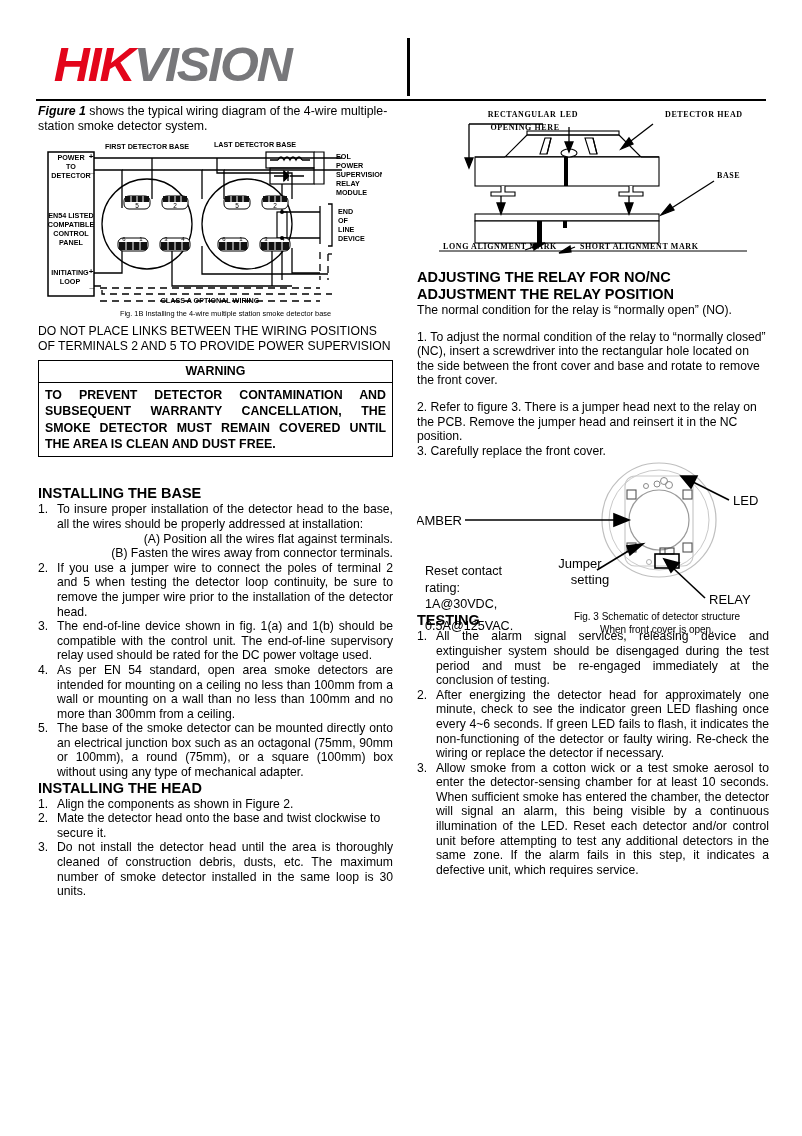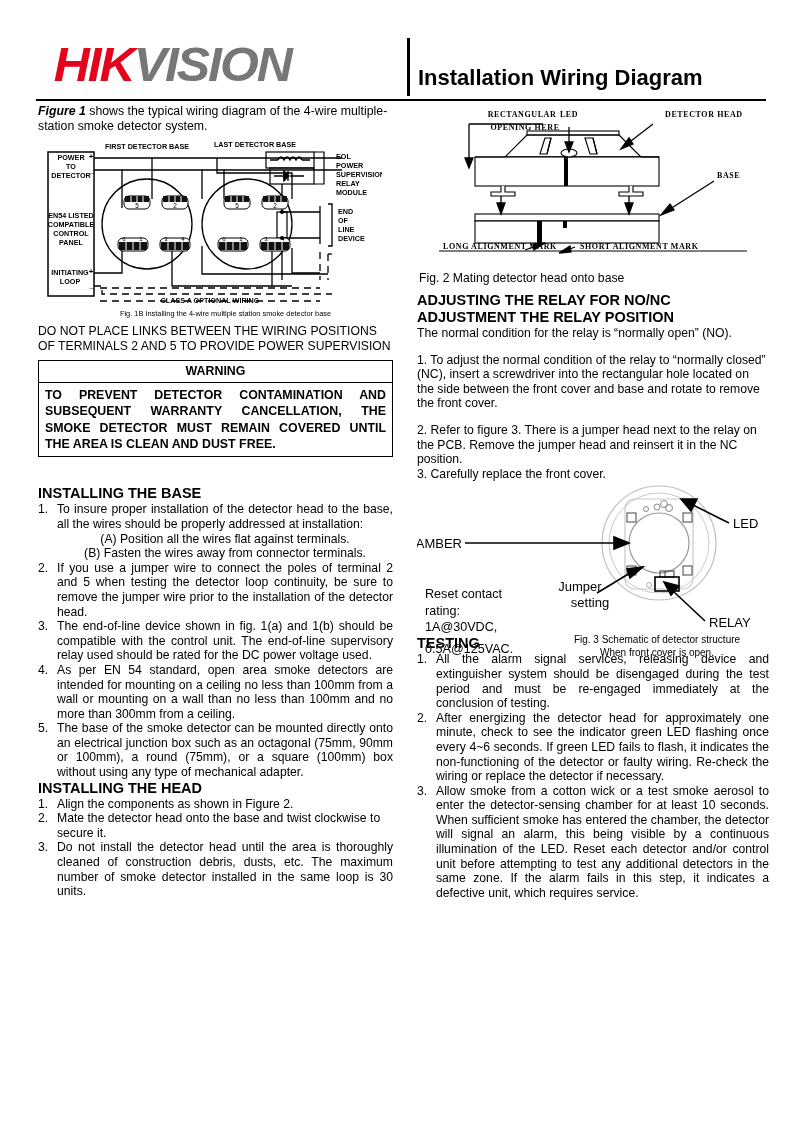--- a/index.html
+++ b/index.html
@@ -31,21 +31,21 @@
   p.body{font-size:12.2px;line-height:14.6px;margin:0;text-align:justify;}
   p.body.nj{text-align:left;}
   .intro{font-size:12.3px;line-height:15px;margin:0 0 2px 0;}
   .intro b{font-style:italic;font-weight:bold;}
 
   
   ol.nl{margin:0;padding:0;list-style:none;}
   ol.nl>li{position:relative;padding-left:19px;font-size:12.2px;line-height:14.6px;
            text-align:justify;margin-bottom:0px;}
   ol.nl>li>.num{position:absolute;left:0;top:0;width:17px;text-align:left;}
-  ol.nl>li .sub{display:block;text-align:center;}
+  ol.nl>li .sub{display:block;text-align:right;}
 
   
   .fig1wrap{position:relative;width:340px;height:170px;margin:4px 0 0 4px;}
   .fig1cap{font-size:7.4px;text-align:center;margin-top:1px;padding-left:20px;}
 
   
   .noteTxt{font-size:12.2px;line-height:14.6px;margin:6px 0 7px 0;}
   .warnbox{border:1.6px solid #000;}
   .warnhd{text-align:center;font-size:12.4px;font-weight:bold;padding:3px 0 4px;
           border-bottom:1.6px solid #000;}
@@ -69,21 +69,20 @@
   .stext{font-family:"Liberation Serif",serif;}
 </style>
 </head>
 <body>
 
 <div class="page">
 
   <div class="header">
     <div class="logo"><span class="hik">HIK</span><span class="vision">VISION</span></div>
     <div class="hdr-rule"></div>
-    <div class="hdr-t2">Installation Wiring Diagram</div>
   </div>
   <div class="hdr-line"></div>
 
   <div class="colL">
 
     <p class="intro"><b>Figure 1</b><span> shows the typical wiring diagram of the 4-wire multiple-station smoke detector system.</span></p>
 
     <div class="fig1wrap">
       <svg width="340" height="170" viewBox="0 0 340 170">
         <g stroke="#000" fill="none" stroke-width="1.2">
@@ -315,21 +314,20 @@
           <text x="105" y="13" text-anchor="middle">RECTANGULAR</text>
           <text x="108" y="26" text-anchor="middle">OPENING  HERE</text>
           <text x="152" y="13" text-anchor="middle">LED</text>
           <text x="248" y="13">DETECTOR HEAD</text>
           <text x="300" y="74">BASE</text>
           <text x="26" y="145">LONG ALIGNMENT MARK</text>
           <text x="163" y="145">SHORT  ALIGNMENT MARK</text>
         </g>
       </svg>
     </div>
-    <div class="fig2cap">Fig. 2 Mating detector head onto base</div>
 
     <h2 class="sec2">ADJUSTING THE RELAY FOR NO/NC</h2>
     <h2 class="sec2">ADJUSTMENT THE RELAY POSITION</h2>
     <p class="body nj" style="margin-bottom:12px;">The normal condition for the relay is “normally open” (NO).</p>
     <p class="body nj" style="margin-bottom:12px;">1. To adjust the normal condition of the relay to “normally closed” (NC), insert a screwdriver into the rectangular hole located on the side between the front cover and base and rotate to remove the front cover.</p>
     <p class="body nj">2. Refer to figure 3. There is a jumper head next to the relay on the PCB. Remove the jumper head and reinsert it in the NC position.</p>
     <p class="body nj">3. Carefully replace the front cover.</p>
 
     <div class="fig3wrap">
       <svg width="352" height="150" viewBox="0 0 352 150">

